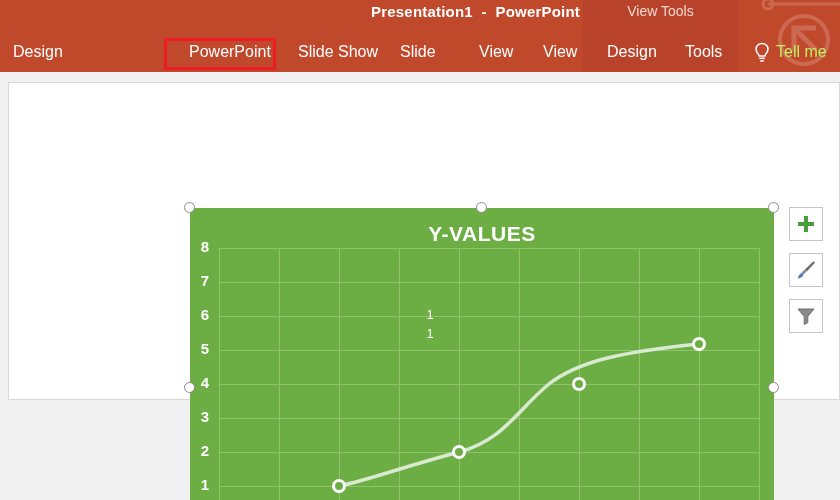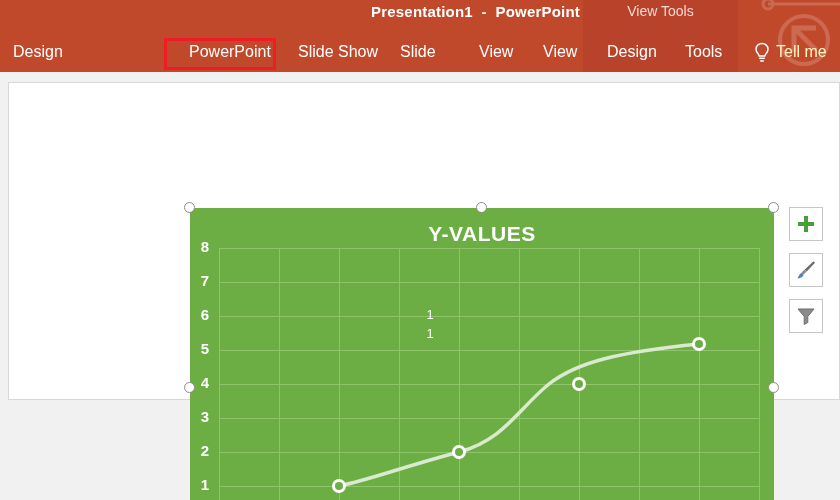--- a/index.html
+++ b/index.html
@@ -102,21 +102,21 @@
   }
   #bulb-icon {
     position: absolute;
     left: 0; top: 3px;
     width: 20px; height: 24px;
   }
   #tellme-label {
     position: absolute;
     left: 24px; top: 0;
     line-height: 28px;
-    color: #fef9c3;
+    color: #bef264;
     font-size: 16px;
     white-space: nowrap;
   }
 
   
   #workspace {
     position: absolute;
     left: 0; top: 72px;
     width: 840px;
     height: 428px;

